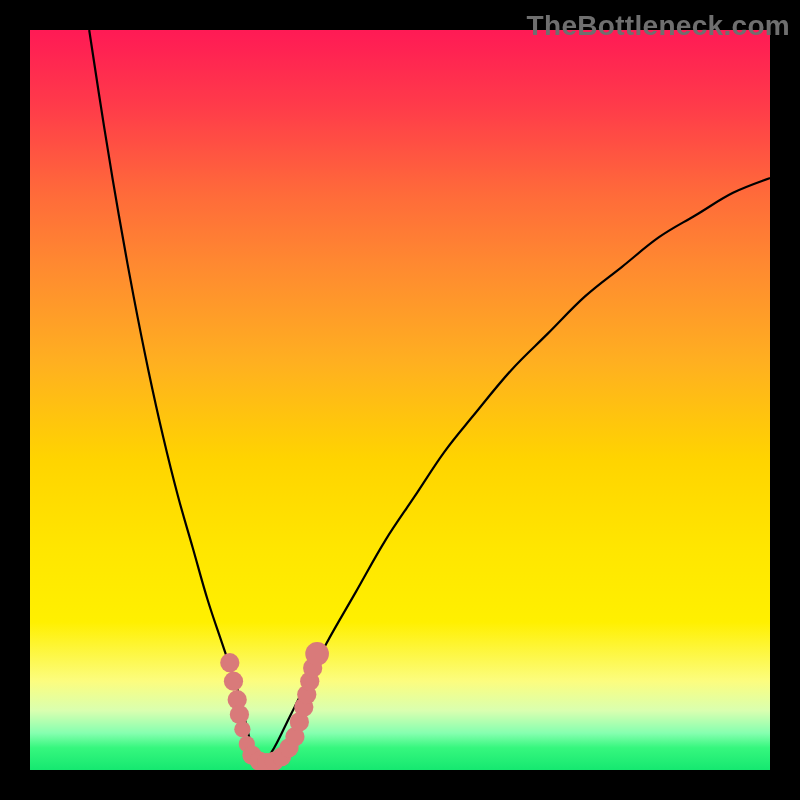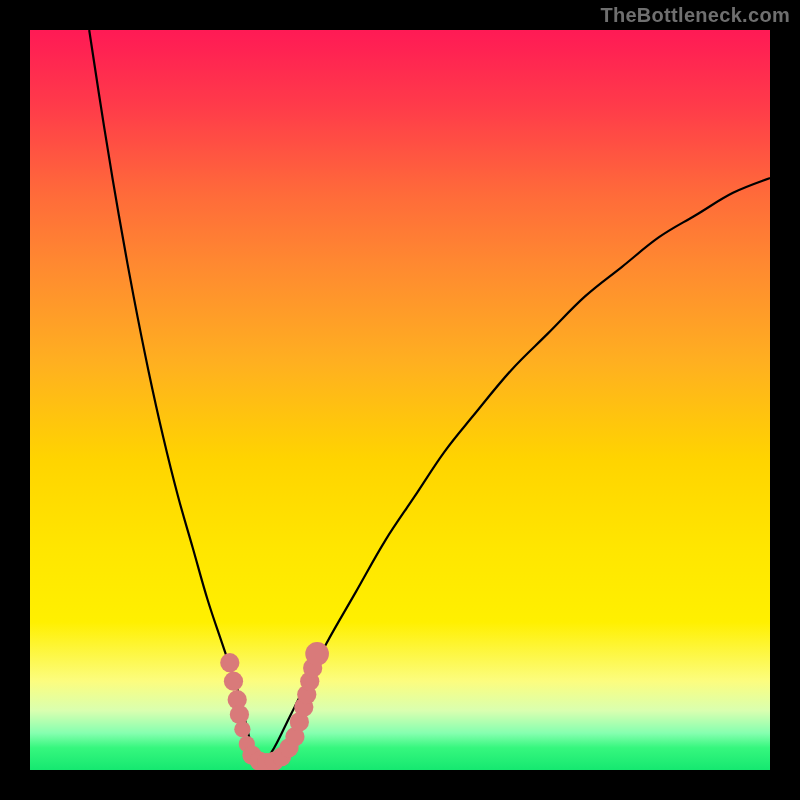--- a/index.html
+++ b/index.html
@@ -26,24 +26,24 @@
       #ffe600 70%,
       #fff000 80%,
       #fcfd7f 88%,
       #d9ffb0 92%,
       #86ffb0 95%,
       #36f77e 97%,
       #15e870 100%);
   }
   .watermark {
     position: absolute;
-    top: 4px;
+    top: 10px;
     right: 10px;
     font-family: Arial, Helvetica, sans-serif;
-    font-size: 20px;
+    font-size: 28px;
     font-weight: 600;
     color: #6f6f6f;
     letter-spacing: 0.3px;
   }
   svg.curves {
     position: absolute;
     left: 0; top: 0;
     width: 100%; height: 100%;
   }
   .curve {

